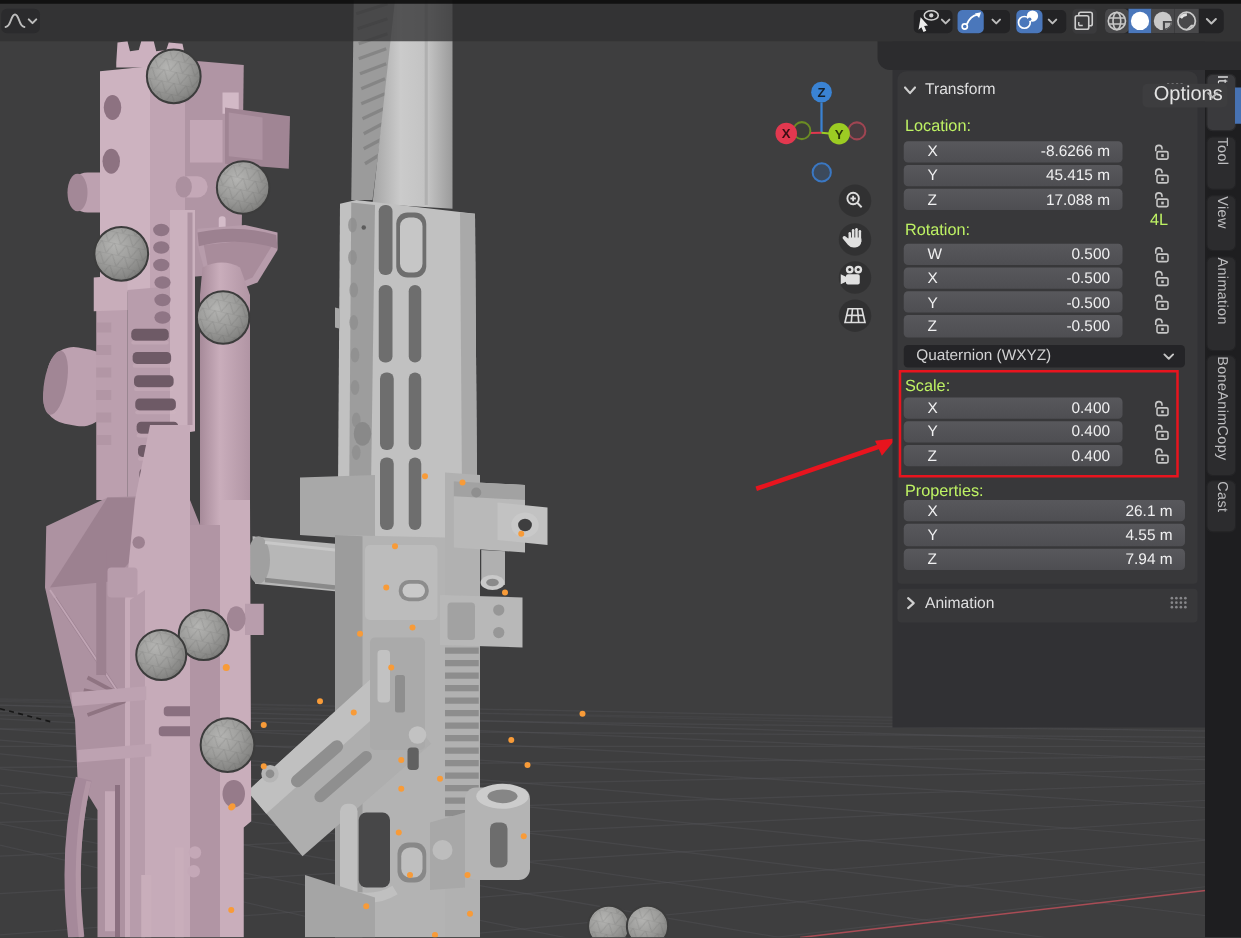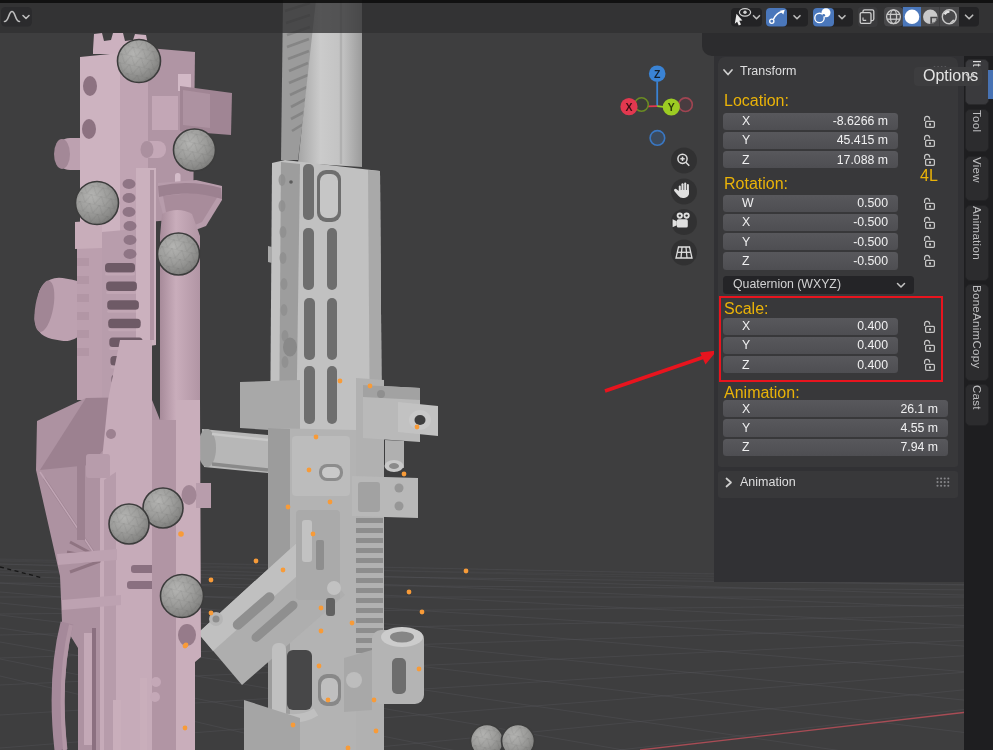--- a/index.html
+++ b/index.html
@@ -10,21 +10,21 @@
 
 #hdr { left:0; top:0; width:993px; height:33px; background:rgba(47,47,49,0.76); }
 #hdrtop { left:0; top:0; width:993px; height:3px; background:rgba(12,12,13,0.88); }
 
 #optstrip { left:702px; top:33px; width:291px; height:23px; background:#2c2c2e; border-radius:0 0 0 10px; z-index:5; }
 #optbtn { left:914px; top:35px; width:68px; height:19px; background:#3d3d3f; border-radius:4px; color:#e4e4e4; font-size:16px; line-height:18px; padding-left:9px; z-index:6;margin-top:32px; }
 
 #sidebar { left:714px; top:33px; width:250px; height:549px; background:#313134; }
 #panel1 { left:718px; top:57px; width:240px; height:410px; background:#38383a; border-radius:7px 7px 3px 3px; }
 #panel2 { left:718px; top:471px; width:240px; height:27px; background:#38383a; border-radius:3px; }
-.plabel { color:#eab308; font-size:16px; height:14px; line-height:14px; }
+.plabel { color:#bef264; font-size:13px; height:14px; line-height:14px; }
 .phead { color:#dfdfe0; font-size:12.5px; height:15px; line-height:15px; }
 .frow { height:17.4px; background:linear-gradient(#58585c,#4e4e52); border-radius:3.5px; color:#f0f0f1; font-size:12.3px; }
 .frow .lt { position:absolute; left:19px; top:1.5px; }
 .frow .vl { position:absolute; right:10px; top:1.5px; }
 .drop { height:18px; background:#242427; border-radius:3.5px; color:#d2d2d3; font-size:12.3px; line-height:17px; padding-left:10px; }
 
 #tabstrip { left:964px; top:56px; width:29px; height:694px; background:#1e1e20; }
 .tab { position:absolute; left:965px; width:24px; background:#2c2c2e; border:1px solid #232325; border-radius:5px; color:#bfbfc1; font-size:11.5px; text-align:center; }
 .tab span { writing-mode:vertical-rl; display:inline-block; padding-top:0px; letter-spacing:0.3px; }
 .tabactive { background:#3a3a3d; color:#e6e6e7; border-color:#2a2a2c; }
@@ -618,21 +618,21 @@
 </svg>
 <div class="frow abs" style="left:723px;top:252.4px;width:175px">
       <span class="lt">Z</span>
       <span class="vl">-0.500</span>
     </div>
 <svg class="abs" style="left:921px;top:254.4px" width="16" height="14" viewBox="0 0 16 14">
 <path d="M3.6 6 L3.6 3.9 A2.5 2.5 0 0 1 8.6 3.7 L8.6 4.6" fill="none" stroke="#c7c7c7" stroke-width="1.25"></path>
 <rect x="4.6" y="6.3" width="8.8" height="6" rx="1.1" fill="none" stroke="#c7c7c7" stroke-width="1.25"></rect>
 <rect x="8" y="8.3" width="2" height="2.2" fill="#c7c7c7"></rect>
 </svg>
-<div class="drop abs" style="left:723px;top:276px;width:191px">Quaternion (WXYZ)<svg class="abs" style="right:8px;top:6px" width="10" height="8" viewBox="0 0 10 8">
+<div class="drop abs" style="left:723px;top:276px;width:225px">Quaternion (WXYZ)<svg class="abs" style="right:8px;top:6px" width="10" height="8" viewBox="0 0 10 8">
         <path d="M1.5 1.5 l3.5 3.5 l3.5 -3.5" fill="none" stroke="#c5c5c5" stroke-width="1.5" stroke-linecap="round" stroke-linejoin="round"></path>
       </svg></div>
 <div class="plabel abs" style="left:724px;top:301.5px">Scale:</div>
 <div class="frow abs" style="left:723px;top:317.5px;width:175px">
       <span class="lt">X</span>
       <span class="vl">0.400</span>
     </div>
 <svg class="abs" style="left:921px;top:319.5px" width="16" height="14" viewBox="0 0 16 14">
 <path d="M3.6 6 L3.6 3.9 A2.5 2.5 0 0 1 8.6 3.7 L8.6 4.6" fill="none" stroke="#c7c7c7" stroke-width="1.25"></path>
 <rect x="4.6" y="6.3" width="8.8" height="6" rx="1.1" fill="none" stroke="#c7c7c7" stroke-width="1.25"></rect>
@@ -649,21 +649,21 @@
 </svg>
 <div class="frow abs" style="left:723px;top:356.1px;width:175px">
       <span class="lt">Z</span>
       <span class="vl">0.400</span>
     </div>
 <svg class="abs" style="left:921px;top:358.1px" width="16" height="14" viewBox="0 0 16 14">
 <path d="M3.6 6 L3.6 3.9 A2.5 2.5 0 0 1 8.6 3.7 L8.6 4.6" fill="none" stroke="#c7c7c7" stroke-width="1.25"></path>
 <rect x="4.6" y="6.3" width="8.8" height="6" rx="1.1" fill="none" stroke="#c7c7c7" stroke-width="1.25"></rect>
 <rect x="8" y="8.3" width="2" height="2.2" fill="#c7c7c7"></rect>
 </svg>
-<div class="plabel abs" style="left:724px;top:386px">Animation:</div>
+<div class="plabel abs" style="left:724px;top:386px">Properties:</div>
 <div class="frow abs" style="left:723px;top:400.0px;width:225px">
       <span class="lt">X</span>
       <span class="vl">26.1 m</span>
     </div>
 <div class="frow abs" style="left:723px;top:419.3px;width:225px">
       <span class="lt">Y</span>
       <span class="vl">4.55 m</span>
     </div>
 <div class="frow abs" style="left:723px;top:438.6px;width:225px">
       <span class="lt">Z</span>

